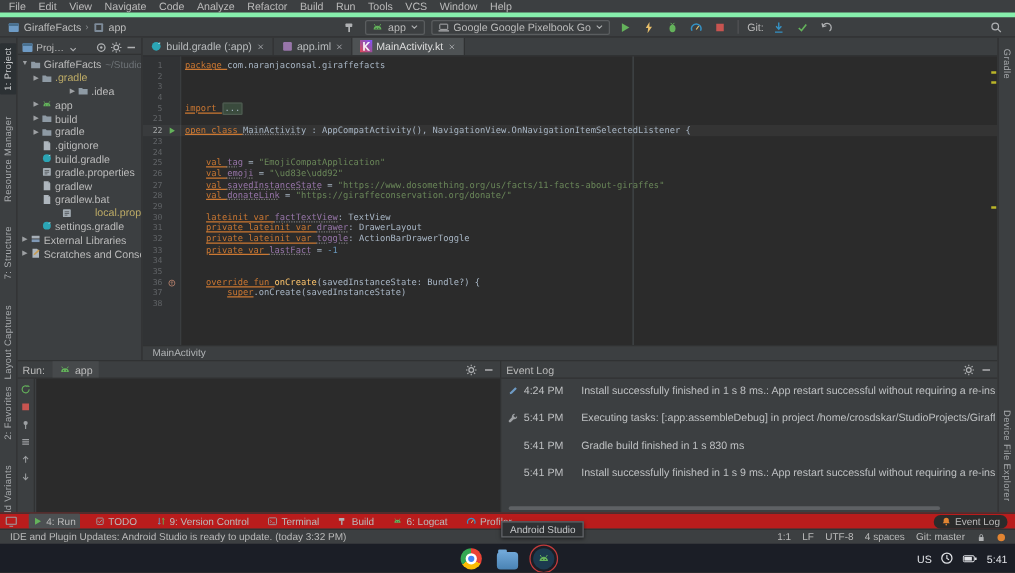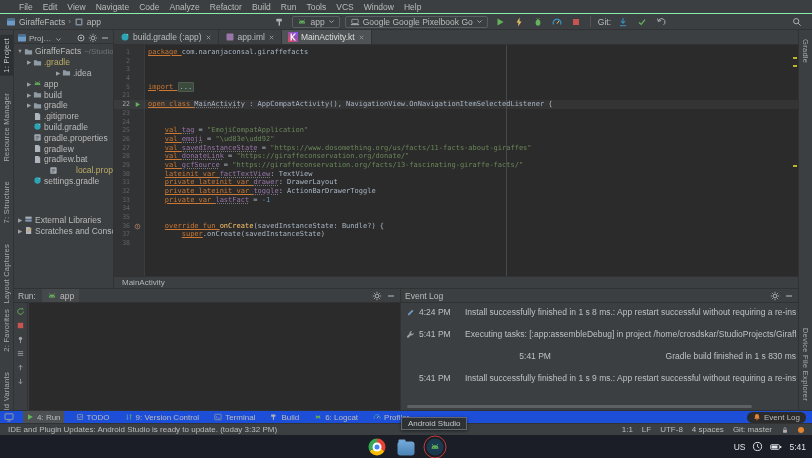--- a/index.html
+++ b/index.html
@@ -4,21 +4,21 @@
 <style>
   *{box-sizing:border-box;}
   body{margin:0;background:#111;}
   #app{position:relative;width:812px;height:458px;background:#3C3F41;font-family:"Liberation Sans",sans-serif;color:#BBBBBB;overflow:hidden;}
   .ic{display:inline-flex;width:10px;height:10px;flex:none;}
   .ic svg{width:100%;height:100%;display:block;}
   .ic.small{width:7px;height:7px;}
   .ic.close{width:7px;height:7px;}
   .flex1{flex:1;}
 
-  #menubar{position:absolute;top:0;left:0;right:0;height:14px;background:#3C3F41;border-bottom:1px solid #86efac;display:flex;align-items:center;font-size:8.5px;padding-left:14px;z-index:5;}
+  #menubar{position:absolute;top:0;left:0;right:0;height:14px;background:#3C3F41;border-bottom:4px solid #86efac;display:flex;align-items:center;font-size:8.5px;padding-left:2px;z-index:5;}
   .menu-item{padding:0 5px;line-height:14px;}
 
   #toolbar-row{position:absolute;top:14px;left:0;right:0;height:16px;background:#3C3F41;border-bottom:1px solid #303233;display:flex;align-items:center;font-size:8.5px;z-index:5;}
   #breadcrumb{display:flex;align-items:center;gap:3px;padding-left:6px;}
   .crumb-sep{color:#8A8D90;font-size:8px;}
   #toolbar{margin-left:auto;display:flex;align-items:center;gap:5px;padding-right:8px;}
   .tb-btn{display:flex;align-items:center;justify-content:center;width:14px;height:14px;}
   .tb-combo{display:flex;align-items:center;gap:3px;border:1px solid #5A5D5F;border-radius:2px;height:12px;padding:0 4px;}
   .combo-label{white-space:nowrap;max-width:118px;overflow:hidden;}
   .tb-sep{width:1px;height:11px;background:#515355;margin:0 2px;}
@@ -72,27 +72,27 @@
   #run-panel{position:absolute;left:14px;width:386px;top:288px;bottom:48px;background:#3C3F41;border-top:1px solid #303233;z-index:3;}
   .panel-header{height:14px;display:flex;align-items:center;gap:4px;padding:0 4px;font-size:8.5px;border-bottom:1px solid #303233;}
   #run-tab{display:flex;align-items:center;gap:3px;background:#46494B;height:13px;padding:0 5px;margin-left:2px;}
   #run-tools{position:absolute;left:0;top:14px;bottom:0;width:14px;border-right:1px solid #303233;display:flex;flex-direction:column;align-items:center;gap:4px;padding-top:3px;background:#3C3F41;}
   .rt-btn{width:10px;height:10px;display:flex;align-items:center;justify-content:center;}
   .rt-btn .ic{width:9px;height:9px;}
   #run-console{position:absolute;left:15px;right:0;top:14px;bottom:0;background:#2B2B2B;}
 
   #event-log{position:absolute;left:400px;right:14px;top:288px;bottom:48px;background:#3C3F41;border-top:1px solid #303233;border-left:1px solid #303233;z-index:3;}
   #event-entries{position:absolute;top:18px;left:5px;right:2px;bottom:6px;overflow:hidden;font-size:8.5px;color:#BFC1C3;}
-  .entry{display:flex;align-items:flex-start;gap:4px;margin-bottom:12px;white-space:nowrap;justify-content:space-between;}
+  .entry{display:flex;align-items:flex-start;gap:4px;margin-bottom:12px;white-space:nowrap;}
   .entry .ic{width:9px;height:9px;margin-top:1px;}
   .noicon{width:9px;flex:none;}
   .entry-time{flex:none;width:42px;}
   #event-hscroll{position:absolute;left:6px;right:46px;bottom:2px;height:3px;background:#5E6164;border-radius:2px;}
 
-  #bottom-bar{position:absolute;left:0;right:0;top:410px;height:13px;background:#1d4ed8;border-top:1px solid #303233;display:flex;align-items:center;gap:9px;padding:0 4px;font-size:8px;z-index:5;}
+  #bottom-bar{position:absolute;left:0;right:0;top:410px;height:13px;background:#b91c1c;border-top:1px solid #303233;display:flex;align-items:center;gap:9px;padding:0 4px;font-size:8px;z-index:5;}
   #bottom-tools{display:flex;align-items:center;gap:9px;}
   .btool{display:flex;align-items:center;gap:3px;padding:0 3px;height:12px;}
   .btool.active{background:#4C5052;border-radius:1px;}
   .btool .ic{width:8px;height:8px;}
   #eventlog-pill{display:flex;align-items:center;gap:3px;background:#2B2B2B;border-radius:6px;padding:0 6px;height:11px;margin-right:2px;}
   #eventlog-pill .ic{width:8px;height:8px;}
 
   #status-bar{position:absolute;left:0;right:0;top:423px;height:12px;background:#3C3F41;border-top:1px solid #303233;display:flex;align-items:center;font-size:8px;padding:0 8px;z-index:5;}
   #status-right{margin-left:auto;display:flex;align-items:center;gap:9px;}
   .sr-item{white-space:nowrap;}
@@ -435,21 +435,21 @@
         <div class="tree-row" style="padding-left: 11px;">
           <span class="tree-arrow"></span>
           <span class="ic">
             <svg viewBox="0 0 10 10">
               <circle cx="5" cy="5" r="3.5" fill="#2BA5B5"></circle>
               <path d="M6.8 3.2a1.2 1.2 0 0 1 1.4-.8" stroke="#CFF5F8" fill="none" stroke-width=".7"></path>
             </svg>
           </span>
           <span class="tree-label">settings.gradle</span>
         </div>
-        <div class="tree-row" style="padding-left: 2px; margin-top: 28px;">
+        <div class="tree-row" style="padding-left: 2px;">
           <span class="tree-arrow">▶</span>
           <span class="ic">
             <svg viewBox="0 0 10 10">
               <rect x="1.5" y="1.8" width="7" height="2.4" fill="#A8B0B8"></rect>
               <rect x="1.5" y="5" width="7" height="2.4" fill="#7F98B5"></rect>
             </svg>
           </span>
           <span class="tree-label">External Libraries</span>
         </div>
         <div class="tree-row" style="padding-left: 2px;">
@@ -587,21 +587,20 @@
             <span class="ctext"><span class="t-d">    </span><span class="t-k">val </span><span class="t-p">savedInstanceState</span><span class="t-d"> = </span><span class="t-s">"https://www.dosomething.org/us/facts/11-facts-about-giraffes"</span></span>
           </div>
           <div class="crow">
             <span class="ln">28</span>
             <span class="gic"></span>
             <span class="ctext"><span class="t-d">    </span><span class="t-k">val </span><span class="t-p">donateLink</span><span class="t-d"> = </span><span class="t-s">"https://giraffeconservation.org/donate/"</span></span>
           </div>
           <div class="crow">
             <span class="ln">29</span>
             <span class="gic"></span>
-            <span class="ctext"><span class="t-d">    </span><span class="t-k">val </span><span class="t-p">gcfSource</span><span class="t-d"> = </span><span class="t-s">"https://giraffeconservation.org/facts/13-fascinating-giraffe-facts/"</span></span>
           </div>
           <div class="crow">
             <span class="ln">30</span>
             <span class="gic"></span>
             <span class="ctext"><span class="t-d">    </span><span class="t-k">lateinit var </span><span class="t-p">factTextView</span><span class="t-d">: TextView</span></span>
           </div>
           <div class="crow">
             <span class="ln">31</span>
             <span class="gic"></span>
             <span class="ctext"><span class="t-d">    </span><span class="t-k">private lateinit var </span><span class="t-p">drawer</span><span class="t-d">: DrawerLayout</span></span>

